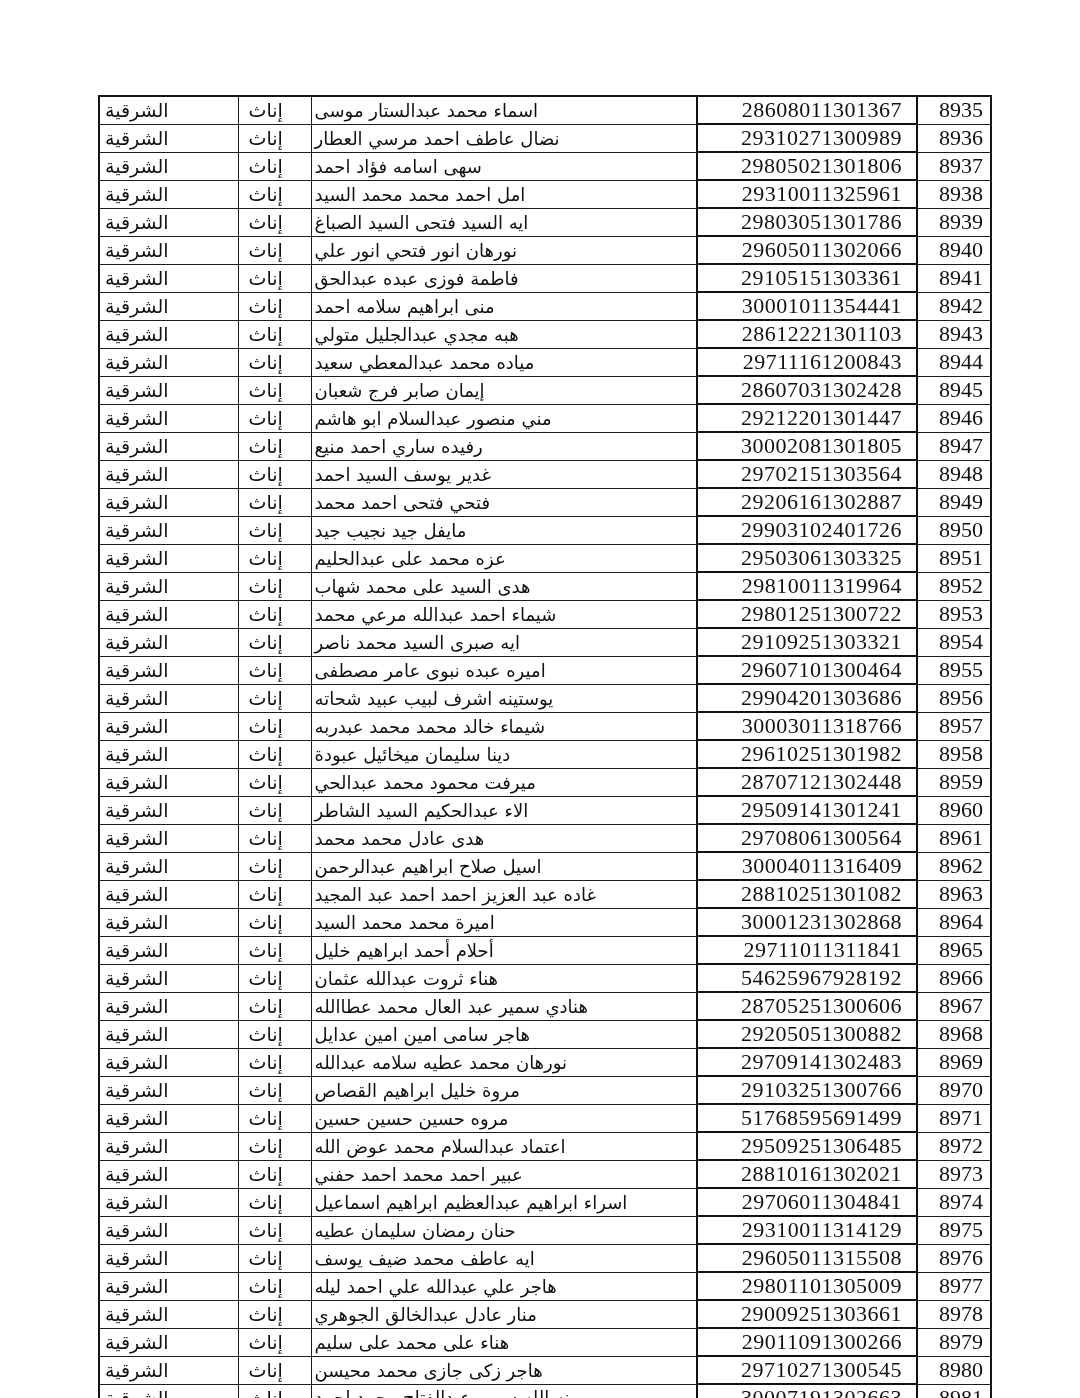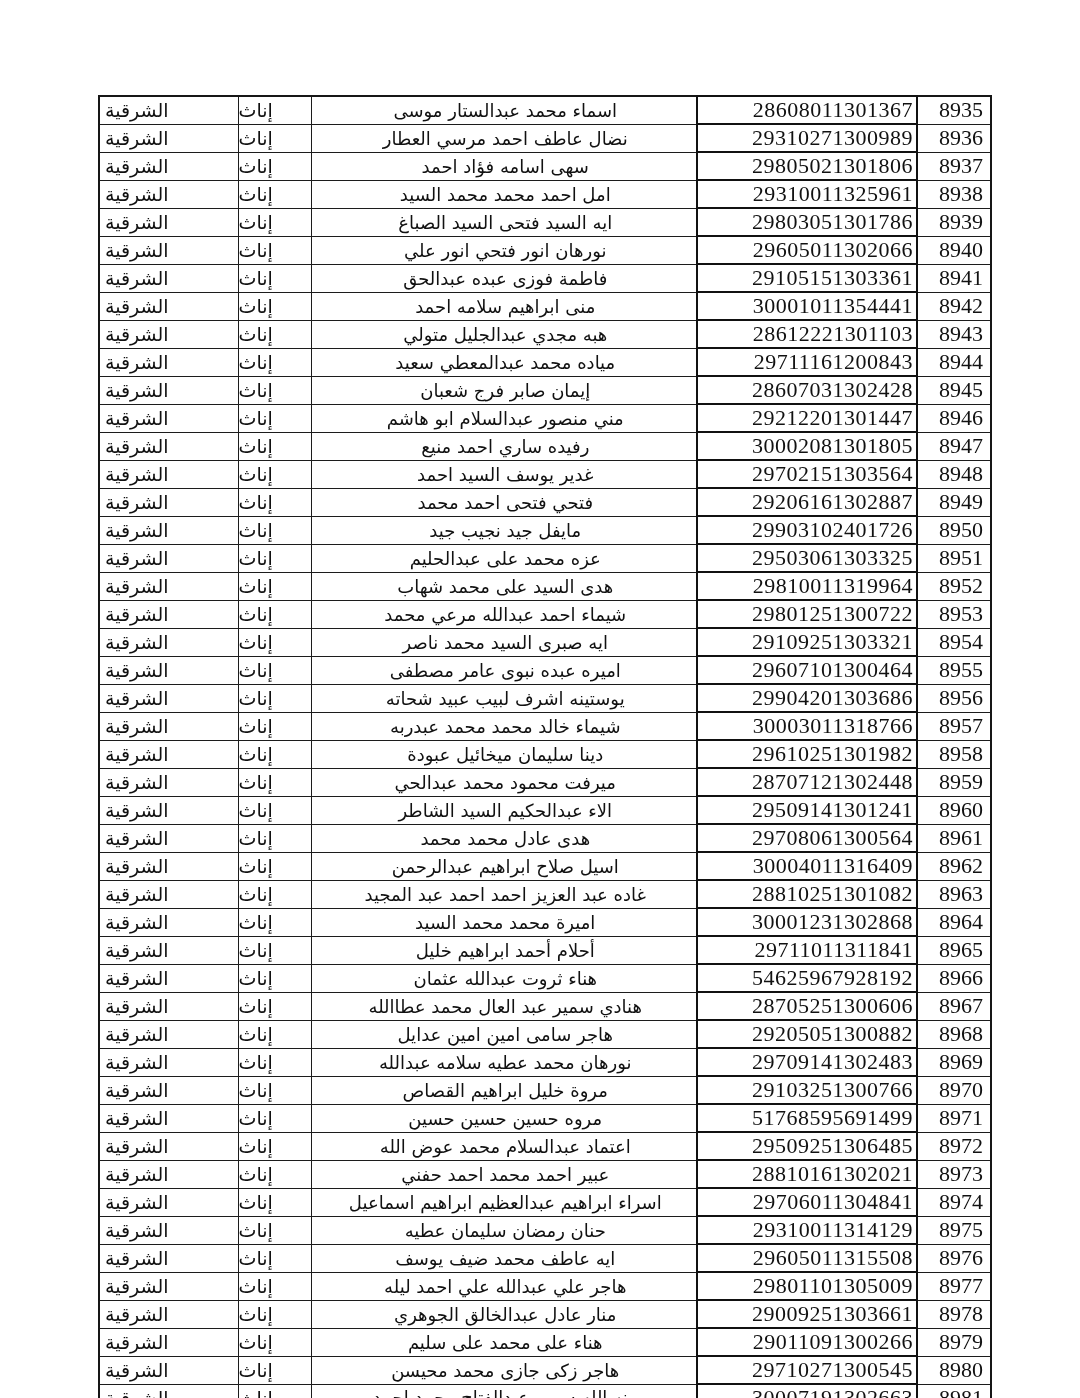--- a/index.html
+++ b/index.html
@@ -38,33 +38,34 @@
   }
   td.cell-gov{
     direction:rtl;text-align:left;
     font-size:19px;
     padding-left:5px;
     font-family:"DejaVu Sans","Liberation Serif",sans-serif;
   }
   td.cell-gender{
     direction:rtl;text-align:left;
     font-size:19px;
+    padding-left:10px;
     font-family:"DejaVu Sans","Liberation Serif",sans-serif;
   }
   td.cell-name{
-    direction:rtl;text-align:center;
+    direction:rtl;text-align:left;
     font-size:18px;
     padding-left:3px;
     font-family:"DejaVu Sans","Liberation Serif",sans-serif;
   }
   td.cell-id{
     direction:ltr;text-align:right;
     font-size:22px;
     letter-spacing:0.5px;
-    padding-right:3px;
+    padding-right:14px;
     border:2px solid #111111;
     font-family:"Liberation Serif",serif;
   }
   td.cell-serial{
     direction:ltr;text-align:right;
     font-size:22px;
     padding-right:7px;
     border-left:2px solid #111111;
     font-family:"Liberation Serif",serif;
   }

